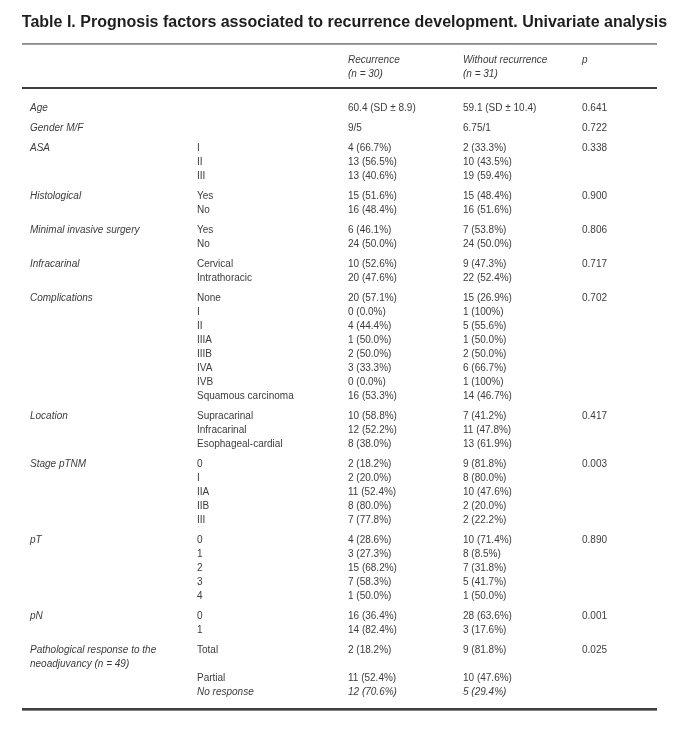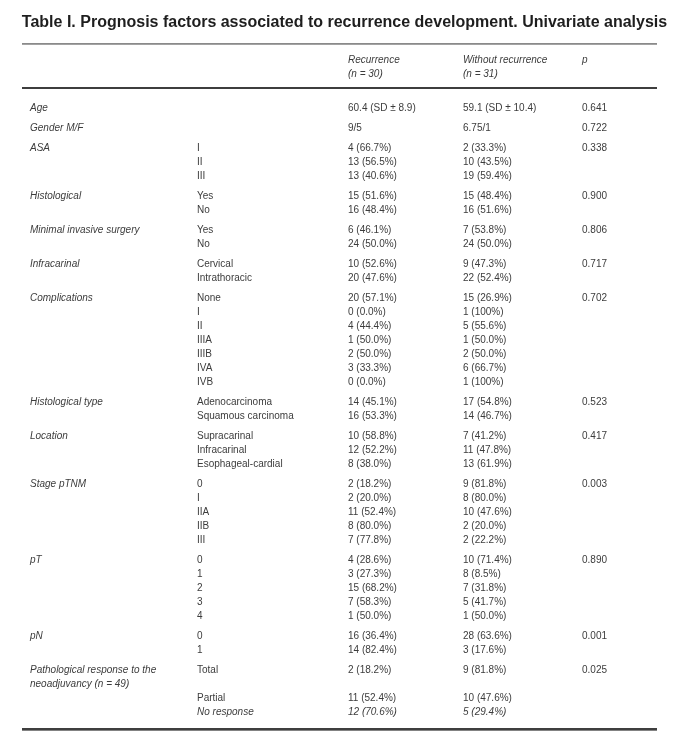--- a/index.html
+++ b/index.html
@@ -218,27 +218,20 @@
     <td class="value">6 (66.7%)</td>
     <td class="pvalue"></td>
   </tr>
           <tr>
     <td class="factor"></td>
     <td class="category">IVB</td>
     <td class="value">0 (0.0%)</td>
     <td class="value">1 (100%)</td>
     <td class="pvalue"></td>
   </tr>
-          <tr class="group-start">
-    <td class="factor">Histological type</td>
-    <td class="category">Adenocarcinoma</td>
-    <td class="value">14 (45.1%)</td>
-    <td class="value">17 (54.8%)</td>
-    <td class="pvalue">0.523</td>
-  </tr>
           <tr>
     <td class="factor"></td>
     <td class="category">Squamous carcinoma</td>
     <td class="value">16 (53.3%)</td>
     <td class="value">14 (46.7%)</td>
     <td class="pvalue"></td>
   </tr>
           <tr class="group-start">
     <td class="factor">Location</td>
     <td class="category">Supracarinal</td>

